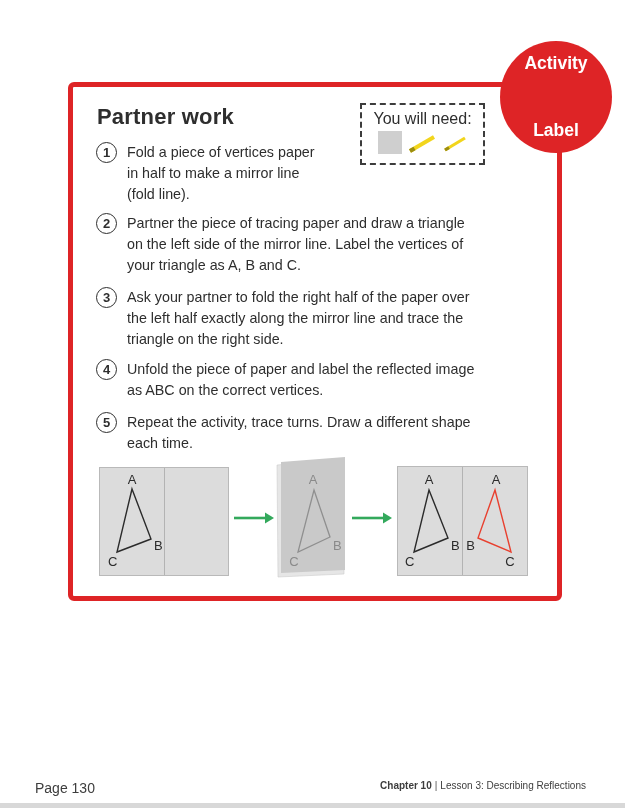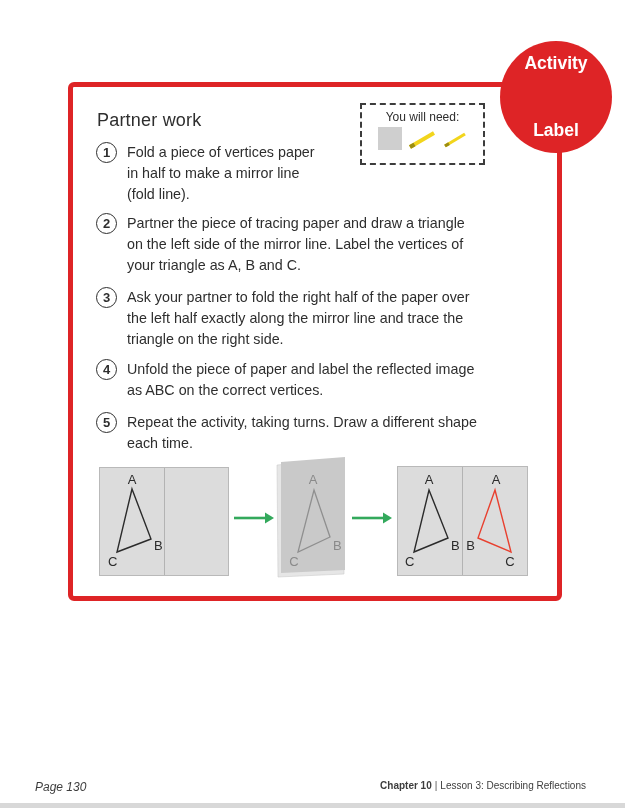--- a/index.html
+++ b/index.html
@@ -14,29 +14,29 @@
     box-sizing:border-box; border:5px solid var(--accent_red);
     border-radius:6px; background:#fff;
   }
   .badge {
     position:absolute; left:500px; top:41px; width:112px; height:112px;
     border-radius:50%; background:var(--accent_red); color:#fff;
     display:flex; flex-direction:column; align-items:center; justify-content:center;
     font-weight:bold; font-size:17.5px; line-height:23px; z-index:5; text-align:center;gap:44px;
   }
   .heading {
-    position:absolute; left:97px; top:110px; margin:0;
-    font-size:18px; font-weight:normal; color:var(--ink); letter-spacing:.2px;
+    position:absolute; left:97px; top:104px; margin:0;
+    font-size:22px; font-weight:bold; color:var(--ink); letter-spacing:.2px;
   }
   .need-box {
     position:absolute; left:360px; top:103px; width:125px; height:62px;
     box-sizing:border-box; border:2px dashed #3c3c3c; background:#fff;
     display:flex; flex-direction:column; align-items:center; padding-top:5px; z-index:4;
   }
-  .need-title { font-size:12px; color:var(--ink); }
+  .need-title { font-size:16px; color:var(--ink); }
   .need-icons { display:flex; align-items:center; margin-top:3px; gap:5px; }
   .paper-square { width:24px; height:23px; background:#cfcfcf; display:inline-block; }
   .step { position:absolute; left:96px; display:flex; gap:10px; }
   .stepnum {
     width:21px; height:21px; box-sizing:border-box; border:1.6px solid var(--ink);
     border-radius:50%; font-weight:bold; font-size:13px;
     display:flex; align-items:center; justify-content:center; flex:0 0 auto;
   }
   .steptext { font-size:14.3px; line-height:21px; white-space:pre-line; width:452px; color:var(--ink); }
   #step1 { top:142px; } #step1 .steptext { width:260px; }
@@ -45,21 +45,21 @@
   #step4 { top:359px; }
   #step5 { top:412px; }
   .diagram { position:absolute; }
   #paper1 { left:99px; top:467px; }
   #arrow1 { left:233px; top:510px; }
   #paperfold { left:270px; top:453px; }
   #arrow2 { left:351px; top:510px; }
   #paper3 { left:397px; top:466px; }
   .vlabel  { font-size:13px; fill:#2b2b2b; font-family:"Liberation Sans",sans-serif; }
   .vlabel-gray { font-size:13px; fill:#8a8a8a; font-family:"Liberation Sans",sans-serif; }
-  .footer-left  { position:absolute; left:35px;  top:780px; font-size:12px; color:#3d3d3d;font-style:italic; }
+  .footer-left  { position:absolute; left:35px;  top:780px; font-size:14px; color:#3d3d3d; }
   .footer-right { position:absolute; right:39px; top:780px; font-size:10px; color:#3d3d3d; }
   .fr-bold { font-weight:bold; }
   .fr-sep  { margin:0 3px; color:#555; }
   .bottom-strip { position:absolute; left:0; bottom:0; width:100%; height:5px; background:var(--page_edge); }
 </style>
 </head>
 <body>
 
 <div class="page">
 
@@ -105,21 +105,21 @@
 the left half exactly along the mirror line and trace the
 triangle on the right side.</span>
   </div>
   <div class="step" id="step4">
     <span class="stepnum">4</span>
     <span class="steptext">Unfold the piece of paper and label the reflected image
 as ABC on the correct vertices.</span>
   </div>
   <div class="step" id="step5">
     <span class="stepnum">5</span>
-    <span class="steptext">Repeat the activity, taking turns. Draw a different shape
+    <span class="steptext">Repeat the activity, trace turns. Draw a different shape
 each time.</span>
   </div>
 
   <svg class="diagram" id="paper1" width="130" height="109" viewBox="0 0 130 109">
     <rect x="0.5" y="0.5" width="129" height="108" fill="var(--paper_gray)" stroke="var(--paper_border)"></rect>
     <line x1="65.5" y1="1" x2="65.5" y2="108" stroke="#b3b3b3"></line>
     <polygon points="33,22 52,72 18,85" fill="none" stroke="#2b2b2b" stroke-width="1.4"></polygon>
     <text x="33" y="17" text-anchor="middle" class="vlabel">A</text>
     <text x="55" y="83" class="vlabel">B</text>
     <text x="9" y="99" class="vlabel">C</text>

